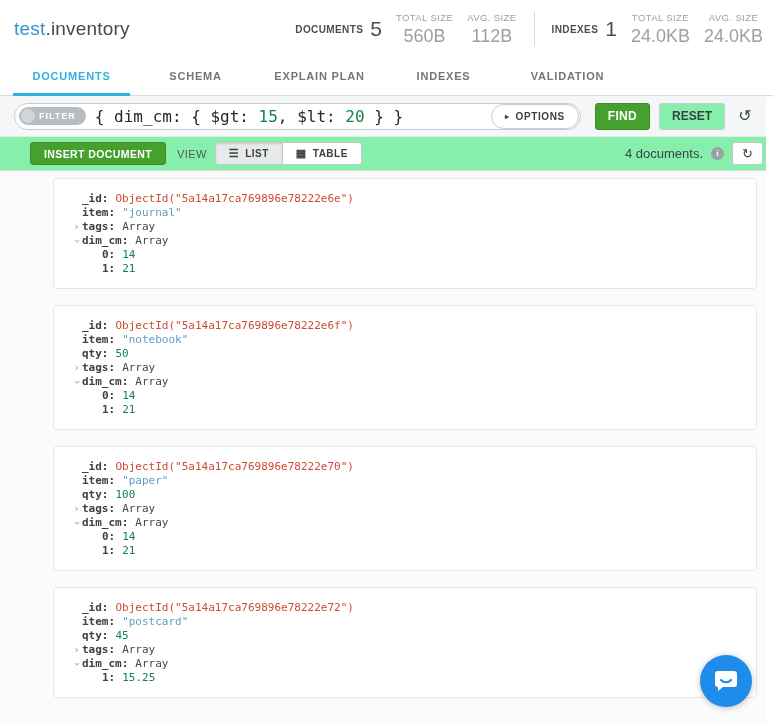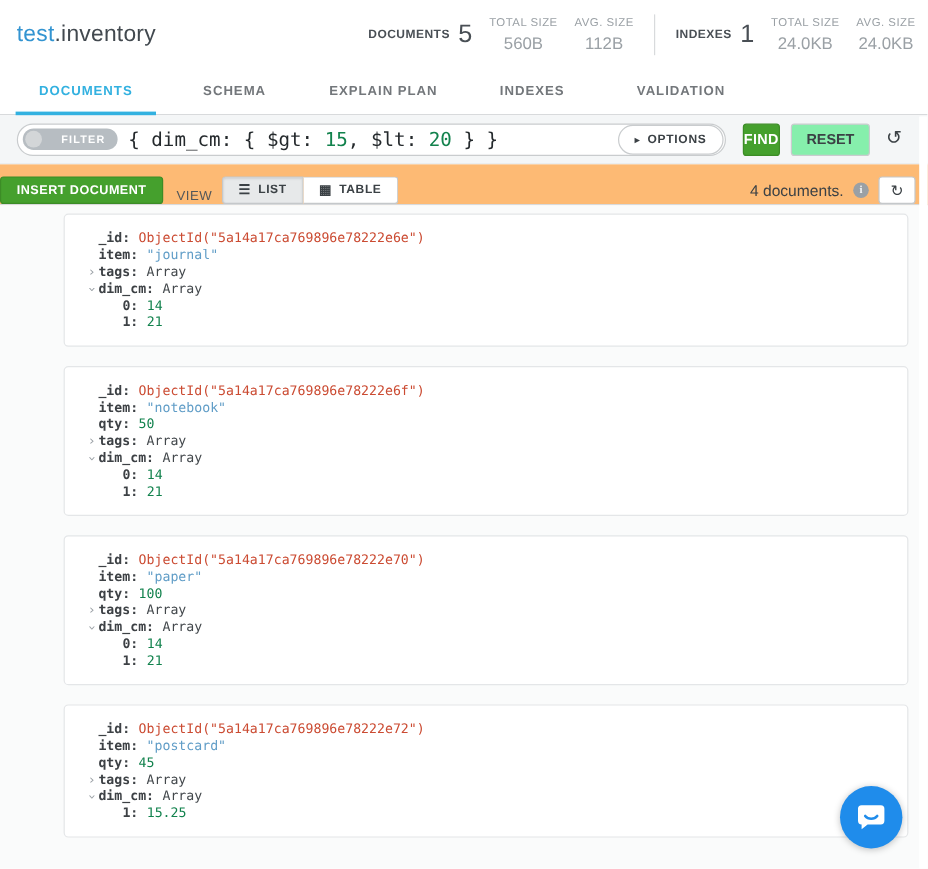--- a/index.html
+++ b/index.html
@@ -15,44 +15,44 @@
   
   .header { height: 58px; display: flex; align-items: center; justify-content: space-between; padding: 0 10px 0 14px; background: #fff; }
   .ns-title { font-size: 19px; color: #42494f; letter-spacing: 0.2px; }
   .ns-title .db { color: #3394d1; }
   .stats { display: flex; align-items: center; gap: 14px; }
   .stat-pair { display: flex; align-items: center; gap: 7px; }
   .stat-pair .lbl { font-size: 10px; font-weight: bold; color: #494f55; letter-spacing: 0.4px; }
   .stat-pair .num { font-size: 21px; color: #494f55; }
   .stat-stack { text-align: center; }
   .stat-stack .lbl { font-size: 9.5px; color: #9aa0a5; letter-spacing: 0.4px; }
-  .stat-stack .val { font-size: 14px; color: #9aa0a5; margin-top: 3px; }
+  .stat-stack .val { font-size: 18px; color: #9aa0a5; margin-top: 3px; }
   .stat-divider { width: 1px; height: 34px; background: #d8dadc; margin: 0 3px; }
 
   
   .tabs { height: 38px; display: flex; gap: 7px; padding-left: 13px; border-bottom: 1px solid #d8dadc; background: #fff; }
   .tab { width: 117px; height: 38px; line-height: 36px; text-align: center; font-size: 11px; font-weight: 600; letter-spacing: 0.8px; color: #73777b; cursor: pointer; }
   .tab.active { color: #33b1e0; border-bottom: 3px solid #33b1e0; }
 
   
   .querybar { height: 41px; background: #f4f6f7; display: flex; align-items: center; padding: 0 16px 0 14px; border-bottom: 1px solid #e8eaeb; }
   .filter-input { flex: 1; height: 27px; background: #fff; border: 1px solid #c9ccce; border-radius: 14px; display: flex; align-items: center; padding: 0 1px 0 4px; min-width: 0; }
-  .filter-pill { height: 18px; background: #b7bdc2; border-radius: 10px; display: flex; align-items: center; gap: 16px; padding: 0 10px 0 2px; flex-shrink: 0; }
+  .filter-pill { height: 18px; background: #b7bdc2; border-radius: 10px; display: flex; align-items: center; gap: 4px; padding: 0 10px 0 2px; flex-shrink: 0; }
   .filter-pill .dot { width: 14px; height: 14px; border-radius: 50%; background: #d3d6d8; color: #878d91; font-size: 9px; font-weight: bold; text-align: center; line-height: 14px; }
   .filter-pill .txt { color: #ffffff; font-size: 9px; font-weight: bold; letter-spacing: 1px; }
   .filter-query { font-family: "DejaVu Sans Mono", "Liberation Mono", monospace; font-size: 16px; color: #24292c; margin-left: 9px; flex: 1; white-space: nowrap; overflow: hidden; }
   .filter-query .qnum { color: #12824d; }
   .options-btn { height: 25px; border: 1px solid #c9ccce; background: #fff; border-radius: 13px; font-size: 10px; font-weight: bold; color: #3b4145; letter-spacing: 0.6px; display: flex; align-items: center; gap: 6px; padding: 0 13px; flex-shrink: 0; cursor: pointer; }
   .options-btn .caret { font-size: 8px; }
-  .find-btn { margin-left: 14px; height: 27px; padding: 0 0; background: #45a02d; border: 1px solid #3c8c26; border-radius: 3px; color: #fff; font-weight: bold; font-size: 12px; letter-spacing: 0.3px; cursor: pointer; font-family: inherit; }
+  .find-btn { margin-left: 14px; height: 27px; padding: 0 12px; background: #45a02d; border: 1px solid #3c8c26; border-radius: 3px; color: #fff; font-weight: bold; font-size: 12px; letter-spacing: 0.3px; cursor: pointer; font-family: inherit; }
   .reset-btn { margin-left: 9px; height: 27px; padding: 0 12px; background: #86efac; border: 1px solid #c9ccce; border-radius: 3px; color: #3b4145; font-weight: bold; font-size: 12px; cursor: pointer; font-family: inherit; }
   .history-btn { margin-left: 8px; width: 24px; height: 24px; background: transparent; border: none; font-size: 16px; color: #3b4145; cursor: pointer; line-height: 22px; }
 
   
-  .actionbar { height: 34px; background: #fdba74; display: flex; align-items: flex-end; padding: 0 10px 0 0; border-bottom: 1px solid #d8dadc; }
+  .actionbar { height: 34px; background: #86efac; display: flex; align-items: center; padding: 0 10px 0 30px; border-bottom: 1px solid #d8dadc; }
   .insert-btn { height: 23px; padding: 0 13px; background: #45a02d; border: 1px solid #3c8c26; border-radius: 3px; color: #fff; font-weight: bold; font-size: 10.5px; letter-spacing: 0.4px; cursor: pointer; font-family: inherit; }
   .view-label { font-size: 11px; color: #53575a; margin: 0 8px 0 11px; letter-spacing: 0.4px; }
   .segmented { display: flex; }
   .seg-btn { height: 23px; display: flex; align-items: center; gap: 6px; padding: 0 13px; border: 1px solid #c5c8ca; background: #fff; font-size: 10px; font-weight: bold; color: #3b4145; letter-spacing: 0.5px; cursor: pointer; font-family: inherit; }
   .seg-btn.first { border-radius: 3px 0 0 3px; }
   .seg-btn.last { border-radius: 0 3px 3px 0; border-left: none; }
   .seg-btn.selected { background: #e7e9ea; box-shadow: inset 0 1px 2px rgba(0,0,0,0.12); }
   .seg-icon { font-size: 11px; }
   .right-group { margin-left: auto; display: flex; align-items: center; gap: 8px; }
   .doc-count { font-size: 13px; color: #3b4145; }

